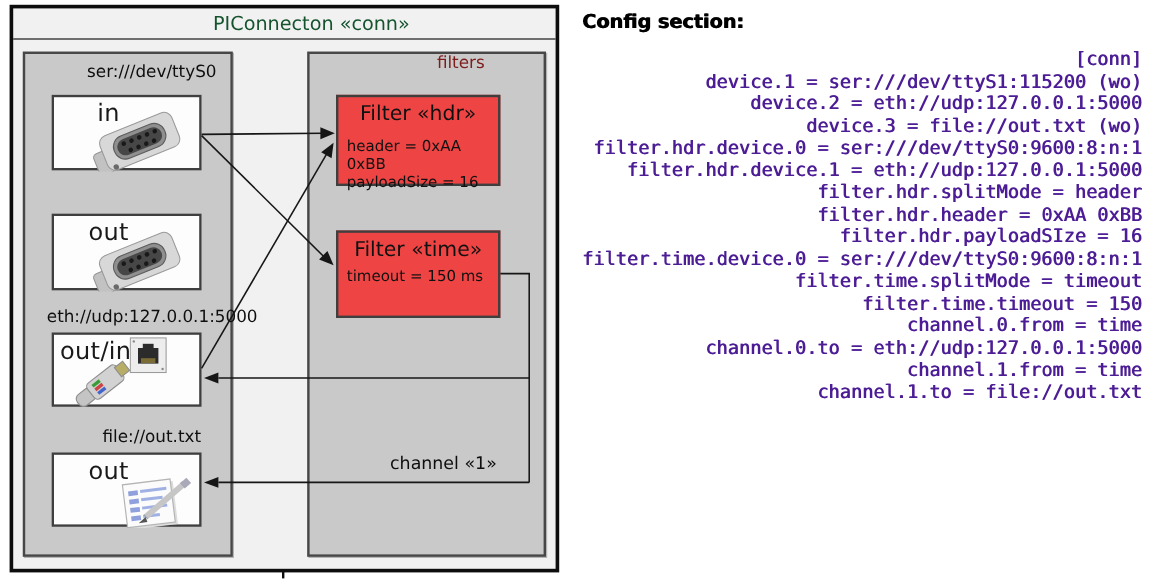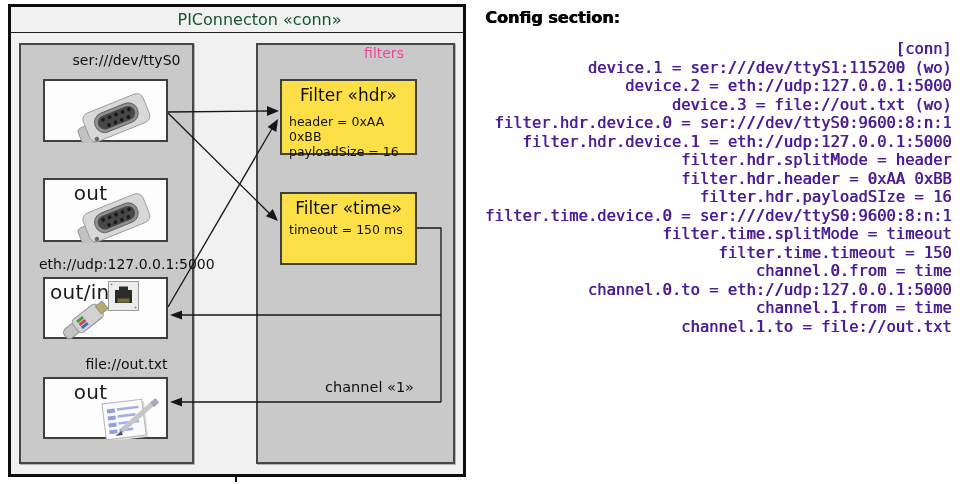--- a/index.html
+++ b/index.html
@@ -14,32 +14,32 @@
            line-height:26px; text-align:center; padding-left:45px; font-size:16px; color:#14532d;
            border-bottom:1.5px solid #1a1a1a; z-index:3; }
   .bottom-tick { position:absolute; left:235px; top:476px; width:2px; height:6px; background:#0d0d0d; z-index:4; }
 
   
   .panel { position:absolute; top:43px; height:421px; background:#c9c9c9;
            border:2px solid #474747; box-shadow:1px 1px 0 rgba(0,0,0,0.25); z-index:1; }
   .panel-devices { left:19px; width:175px; }
   .panel-filters { left:256px; width:199px; }
   .filters-title { position:absolute; left:256px; top:45px; width:235px; text-align:center;
-           font-size:14px; color:#ec4899; z-index:3;padding-left:21px; }
+           font-size:14px; color:#7f1d1d; z-index:3;padding-left:21px; }
 
   
   .dev-label { position:absolute; left:19px; width:175px; text-align:center; font-size:14px; color:#0e0e0e; z-index:3;margin-left:20px; }
   .white-box { position:absolute; left:43px; width:125px; background:#fdfdfd;
            border:2px solid #3f3f3f; z-index:2; }
   .port { position:absolute; font-size:20px; letter-spacing:0.3px; color:#191919; z-index:3; }
   .port-centered { left:0; right:30px; top:1px; text-align:center; }
   .port-left { left:5px; top:1px; }
 
   
-  .filter-box { position:absolute; left:280px; width:137px; background:#fde047;
+  .filter-box { position:absolute; left:280px; width:137px; background:#ef4444;
            border:2px solid #3f3f3f; z-index:2; }
   .filter-title { margin-top:4px; text-align:center; font-size:17px; color:#111; }
   .filter-props { position:absolute; left:7px; top:33px; font-size:12.5px; line-height:15px; color:#111; }
   .filter-props-time { top:28px; }
 
   .channel-label { position:absolute; left:280px; width:134px; text-align:right;
            font-size:14.5px; color:#0e0e0e; z-index:3; }
 
   
   .wires { position:absolute; left:0; top:0; width:964px; height:484px; z-index:5; pointer-events:none; }
@@ -64,20 +64,21 @@
   <div class="outer"></div>
   <div class="diagram-title">PIConnecton «conn»</div>
   <div class="bottom-tick"></div>
 
   <div class="panel panel-devices"></div>
   <div class="panel panel-filters"></div>
   <div class="filters-title">filters</div>
 
   <div class="dev-label" style="top:52px">ser:///dev/ttyS0</div>
   <div class="white-box" style="top:79px;height:63px">
+    <span class="port port-centered">in</span>
     <svg class="icon-abs" style="left:14px;top:8px" width="108" height="54" viewBox="0 0 110 62">
       <g transform="rotate(-22 55 34)">
         <path d="M10 52 q-8 6 -4 12" stroke="#b9b9b9" stroke-width="6" fill="none"></path>
         <rect x="12" y="30" width="16" height="22" rx="4" fill="#c2c2c2" stroke="#949494"></rect>
         <rect x="22" y="17" width="74" height="35" rx="8" fill="#d8d8d8" stroke="#9a9a9a"></rect>
         <rect x="33" y="23" width="52" height="23" rx="11" fill="#8f8f8f" stroke="#5c5c5c"></rect>
         <rect x="36.5" y="26.5" width="45" height="16" rx="8" fill="#474747"></rect>
         <circle cx="44" cy="31" r="2.2" fill="#191919"></circle>
           <circle cx="52" cy="31" r="2.2" fill="#191919"></circle>
         <circle cx="60" cy="31" r="2.2" fill="#191919"></circle>

